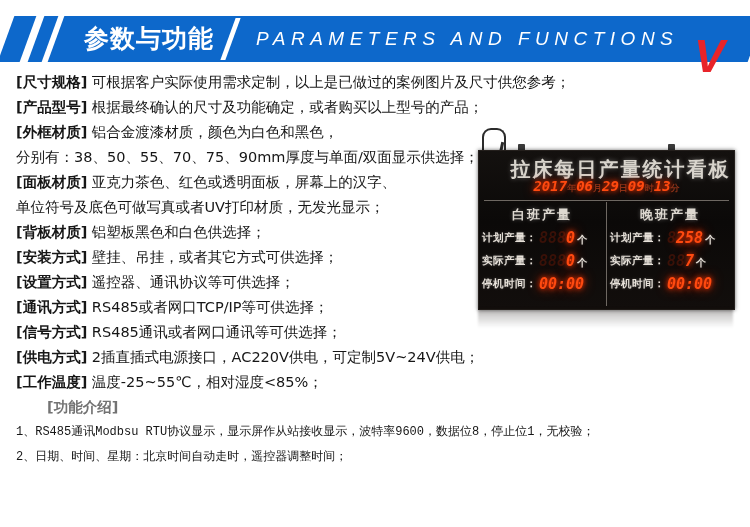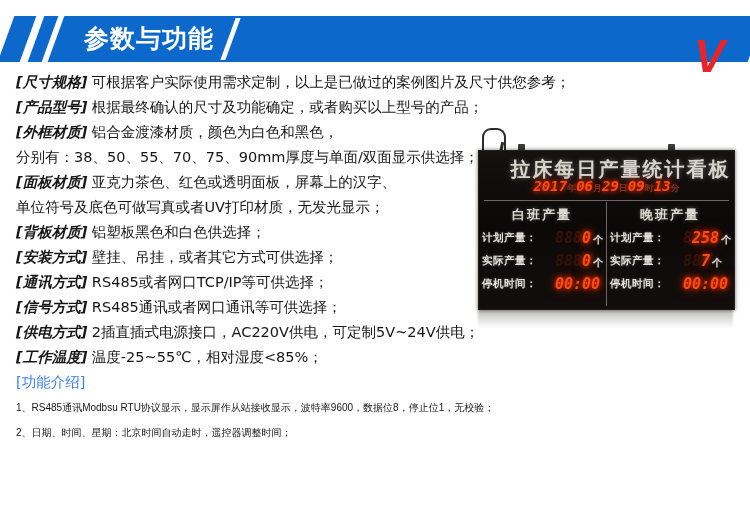--- a/index.html
+++ b/index.html
@@ -49,31 +49,32 @@
 
   
   .spec-list{
     position:absolute;left:16px;top:70px;width:722px;
   }
   .spec-line{
     font-size:14.5px;line-height:25px;height:25px;
     white-space:nowrap;color:#161616;
     font-family:"DejaVu Sans",sans-serif;
   }
-  .spec-line b{font-weight:bold;font-style:italic;}
+  .spec-line b{font-weight:bold;}
 
   .feat-head{
     font-size:14.5px;line-height:25px;height:25px;
-    font-weight:normal;color:#3b82f6;
-    font-family:"DejaVu Sans",sans-serif;
+    font-weight:bold;color:#737373;
+    font-family:"DejaVu Sans",sans-serif;
+    margin-left:31px;
   }
   .feat-line{
-    font-size:10px;line-height:25px;height:25px;
+    font-size:12px;line-height:25px;height:25px;
     white-space:nowrap;color:#161616;
-    font-family:Liberation Sans, sans-serif;
+    font-family:Liberation Mono, monospace;
   }
 
   
   .led-photo{
     position:absolute;left:478px;top:128px;width:262px;height:200px;
   }
   .led-cable{
     position:absolute;left:4px;top:0px;width:20px;height:22px;
     border:2px solid #2b2b2b;border-bottom:none;
     border-radius:9px 9px 0 0;
@@ -136,21 +137,21 @@
     display:flex;align-items:center;
     margin-top:5px;padding-left:3px;
   }
   .row-label{
     font-size:10.5px;font-weight:bold;color:#e6e0d8;
     letter-spacing:0.5px;white-space:nowrap;
     font-family:"DejaVu Sans",sans-serif;
     text-shadow:0 0 3px rgba(255,255,255,.25);
   }
   .seg-wrap{
-    margin-left:18px;font-family:"DejaVu Sans Mono",monospace;
+    margin-left:2px;font-family:"DejaVu Sans Mono",monospace;
     font-size:15px;font-weight:bold;font-style:italic;letter-spacing:0px;
     white-space:nowrap;
   }
   .seg-off{color:#3a1108;}
   .seg-on{
     color:#ff4a10;
     text-shadow:0 0 5px #ff3000,0 0 12px rgba(255,60,0,.75);
   }
   .seg-unit{
     font-size:10px;font-style:normal;font-weight:bold;color:#e6e0d8;
@@ -165,33 +166,35 @@
 </style>
 </head>
 <body>
 
 <div class="banner">
   <div class="banner-slab slab-a"></div>
   <div class="banner-slab slab-b"></div>
   <div class="banner-slab slab-main"></div>
   <div class="banner-cn">参数与功能</div>
   <div class="banner-divider"></div>
+  <div class="banner-en">PARAMETERS AND FUNCTIONS</div>
   <div class="banner-v">V</div>
 </div>
 
 <div class="spec-list">
   <div id="spec-host">
       <div class="spec-line"><b>[尺寸规格]</b><span> 可根据客户实际使用需求定制，以上是已做过的案例图片及尺寸供您参考；</span></div>
       <div class="spec-line"><b>[产品型号]</b><span> 根据最终确认的尺寸及功能确定，或者购买以上型号的产品；</span></div>
       <div class="spec-line"><b>[外框材质]</b><span> 铝合金渡漆材质，颜色为白色和黑色，</span></div>
       <div class="spec-line"><span>分别有：38、50、55、70、75、90mm厚度与单面/双面显示供选择；</span></div>
       <div class="spec-line"><b>[面板材质]</b><span> 亚克力茶色、红色或透明面板，屏幕上的汉字、</span></div>
       <div class="spec-line"><span>单位符号及底色可做写真或者UV打印材质，无发光显示；</span></div>
       <div class="spec-line"><b>[背板材质]</b><span> 铝塑板黑色和白色供选择；</span></div>
       <div class="spec-line"><b>[安装方式]</b><span> 壁挂、吊挂，或者其它方式可供选择；</span></div>
+      <div class="spec-line"><b>[设置方式]</b><span> 遥控器、通讯协议等可供选择；</span></div>
       <div class="spec-line"><b>[通讯方式]</b><span> RS485或者网口TCP/IP等可供选择；</span></div>
       <div class="spec-line"><b>[信号方式]</b><span> RS485通讯或者网口通讯等可供选择；</span></div>
       <div class="spec-line"><b>[供电方式]</b><span> 2插直插式电源接口，AC220V供电，可定制5V~24V供电；</span></div>
       <div class="spec-line"><b>[工作温度]</b><span> 温度-25~55℃，相对湿度&lt;85%；</span></div>
     </div>
   <div class="feat-head">[功能介绍]</div>
   <div id="feat-host">
       <div class="feat-line">1、RS485通讯Modbsu RTU协议显示，显示屏作从站接收显示，波特率9600，数据位8，停止位1，无校验；</div>
       <div class="feat-line">2、日期、时间、星期：北京时间自动走时，遥控器调整时间；</div>
     </div>

